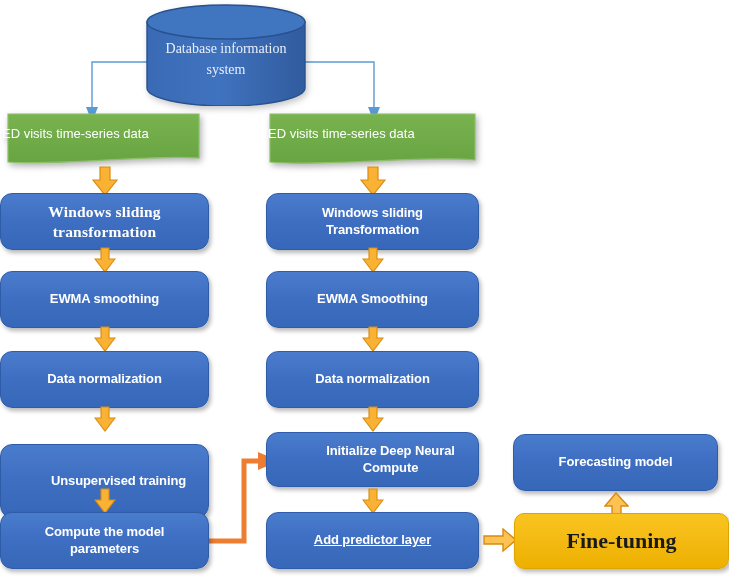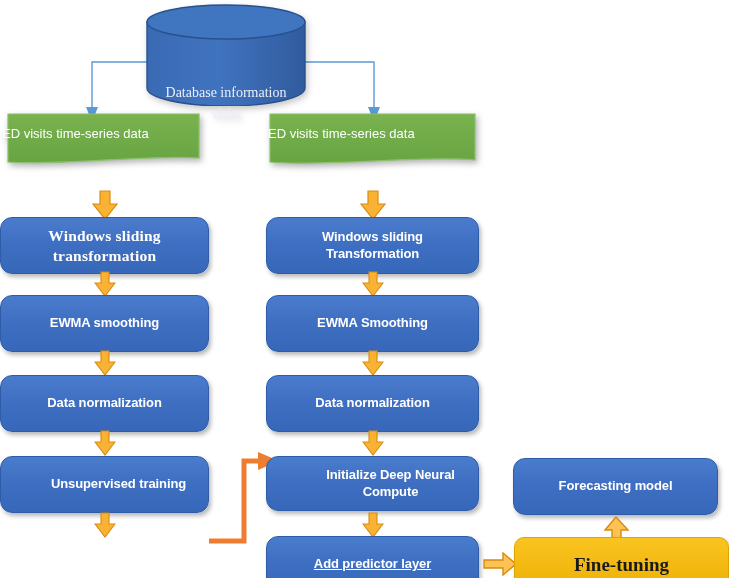--- a/index.html
+++ b/index.html
@@ -18,21 +18,20 @@
 
   
   .node {
     position: absolute;
     box-sizing: border-box;
     display: flex;
     align-items: center;
     justify-content: center;
     text-align: center;
     line-height: 1.25;
-    margin-top: 24px;
   }
 
   
   .proc {
     border-radius: 12px;
     background: linear-gradient(180deg, #4a7ccd 0%, #3f6fc2 45%, #3767b8 100%);
     border: 1px solid #2f5ca8;
     color: #ffffff;
     font-weight: bold;
     font-size: 13px;
@@ -70,32 +69,31 @@
   .cyl-label {
     position: absolute;
     left: 0; right: 0;
     top: 34px;
     text-align: center;
     color: #e9eff9;
     font-family: "Liberation Serif", serif;
     font-size: 14px;
     line-height: 1.5;
     pointer-events: none;
-    margin-top: 44px;
   }
 
   
   .gold {
     border-radius: 10px;
     background: linear-gradient(180deg, #f9c41f 0%, #f4ba13 50%, #edb000 100%);
     border: 1px solid #e0a400;
     color: #1a1a1a;
     font-family: "Liberation Serif", serif;
     font-weight: bold;
-    font-size: 19px;
+    font-size: 22px;
     box-shadow: 2px 3px 4px rgba(0,0,0,0.28);
   }
 
   
   #wires {
     position: absolute;
     left: 0; top: 0;
     width: 729px;
     height: 578px;
     pointer-events: none;
@@ -131,21 +129,21 @@
           <stop offset="0%" stop-color="#3a6ab4"></stop>
           <stop offset="45%" stop-color="#4073bf"></stop>
           <stop offset="100%" stop-color="#315b9e"></stop>
         </linearGradient>
       </defs>
       <path d="M1,18 L1,84 A79,18 0 0 0 159,84 L159,18 Z" fill="url(#cylg)" stroke="#27518f" stroke-width="1.4"></path>
       <ellipse cx="80" cy="18" rx="79" ry="17" fill="#4075c0" stroke="#27518f" stroke-width="1.4"></ellipse>
     </svg>
     <div class="cyl-label">
       <div>Database information</div>
-      <div>visits</div>
+      <div>system</div>
     </div>
   </div>
 
   <div class="datawrap" style="left:2px; top:112px; width:203px; height:58px;">
     <svg width="203" height="58" viewBox="0 0 203 58">
       <defs>
         <linearGradient id="grn1" x1="0" y1="0" x2="0" y2="1">
           <stop offset="0%" stop-color="#78b350"></stop>
           <stop offset="100%" stop-color="#68a441"></stop>
         </linearGradient>
@@ -187,30 +185,36 @@
   <div class="node proc" style="left:0px; top:351px; width:209px; height:57px;">
     <span>Data normalization</span>
   </div>
 
   <div class="node" style="left:94px; top:406px; width:22px; height:26px;">
     <svg width="22" height="26" viewBox="0 0 22 26">
       <polygon points="7,1 15,1 15,12 21,12 11,25 1,12 7,12" fill="#f9b233" stroke="#d98b10" stroke-width="1.1"></polygon>
     </svg>
   </div>
 
-  <div class="node proc" style="left:0px; top:432px; width:209px; height:57px;padding-left:28px;">
+  <div class="node proc" style="left:0px; top:444px; width:209px; height:74px;padding-left:28px;">
     <span>Unsupervised training</span>
   </div>
 
   <div class="node" style="left:94px; top:488px; width:22px; height:26px;">
     <svg width="22" height="26" viewBox="0 0 22 26">
       <polygon points="7,1 15,1 15,12 21,12 11,25 1,12 7,12" fill="#f9b233" stroke="#d98b10" stroke-width="1.1"></polygon>
     </svg>
   </div>
 
+  <div class="node proc" style="left:0px; top:512px; width:209px; height:57px;">
+    <span>
+      <span>Compute the model</span><br>
+      <span>parameters</span>
+    </span>
+  </div>
 
   <div class="datawrap" style="left:268px; top:112px; width:209px; height:58px;">
     <svg width="209" height="58" viewBox="0 0 209 58">
       <defs>
         <linearGradient id="grn2" x1="0" y1="0" x2="0" y2="1">
           <stop offset="0%" stop-color="#78b350"></stop>
           <stop offset="100%" stop-color="#68a441"></stop>
         </linearGradient>
       </defs>
       <path d="M2,2 L207,2 L207,48 C155,43 60,55 2,50 Z" fill="url(#grn2)" stroke="#8cc06a" stroke-width="1.2"></path>

